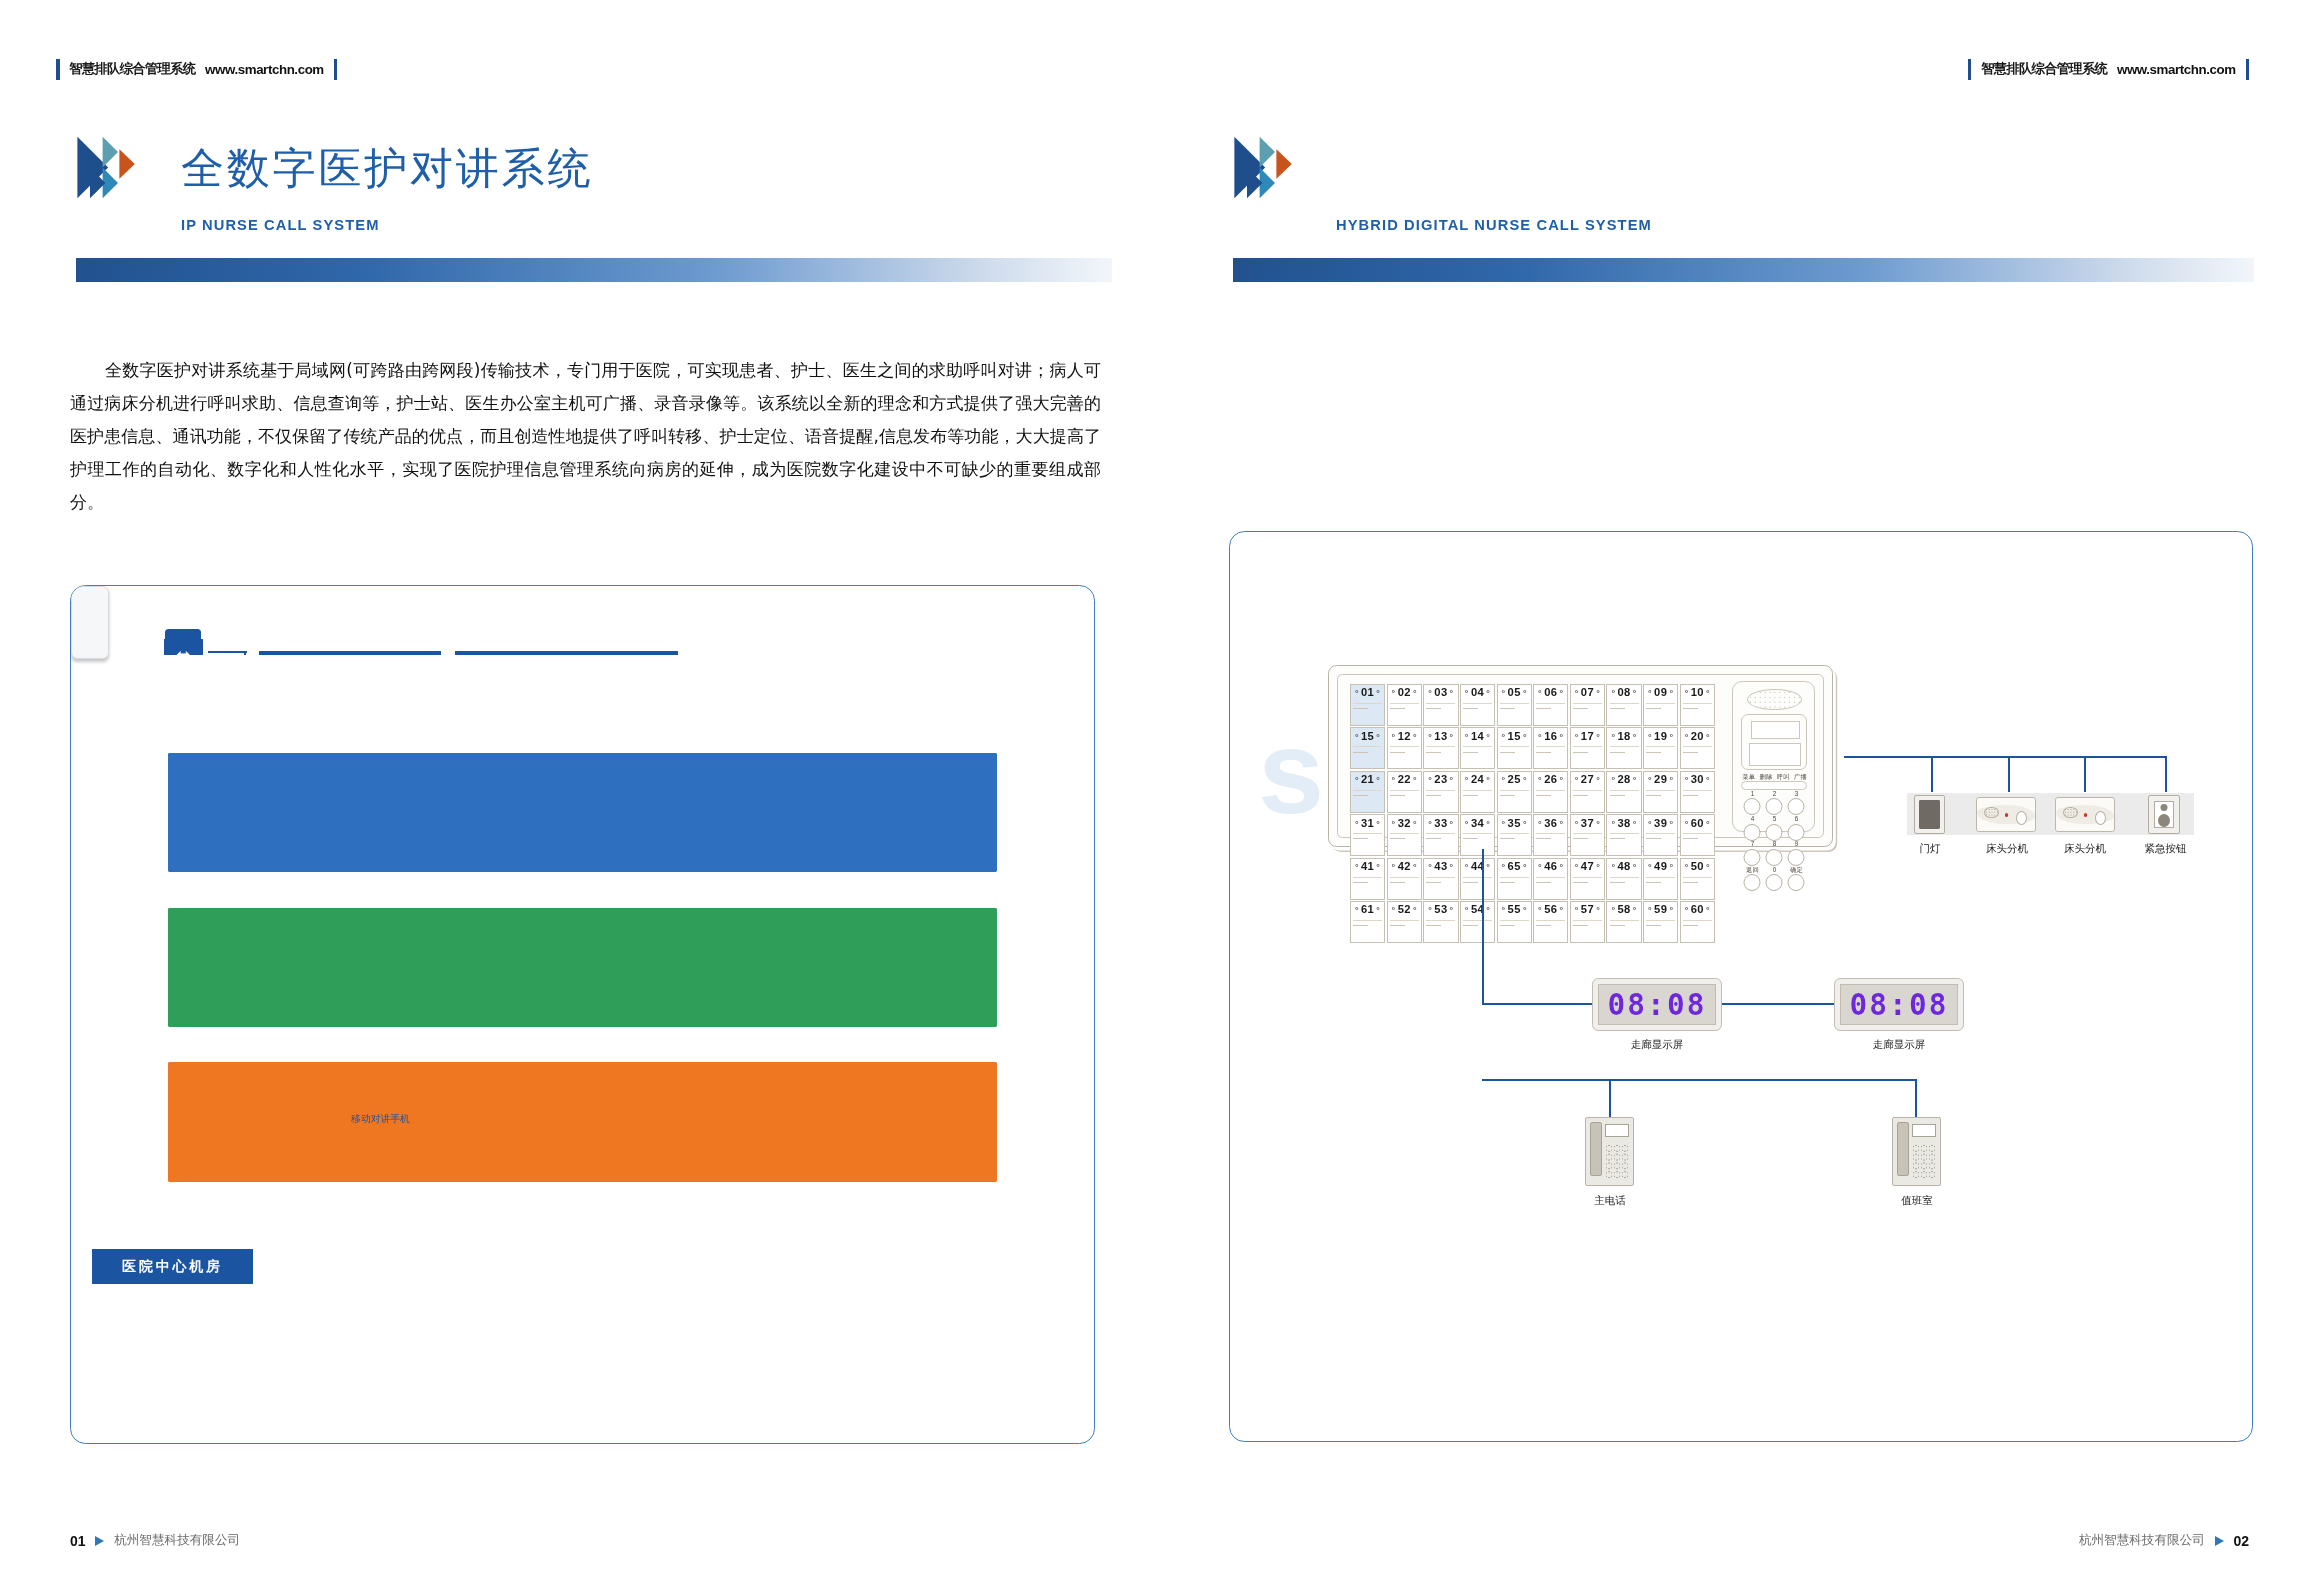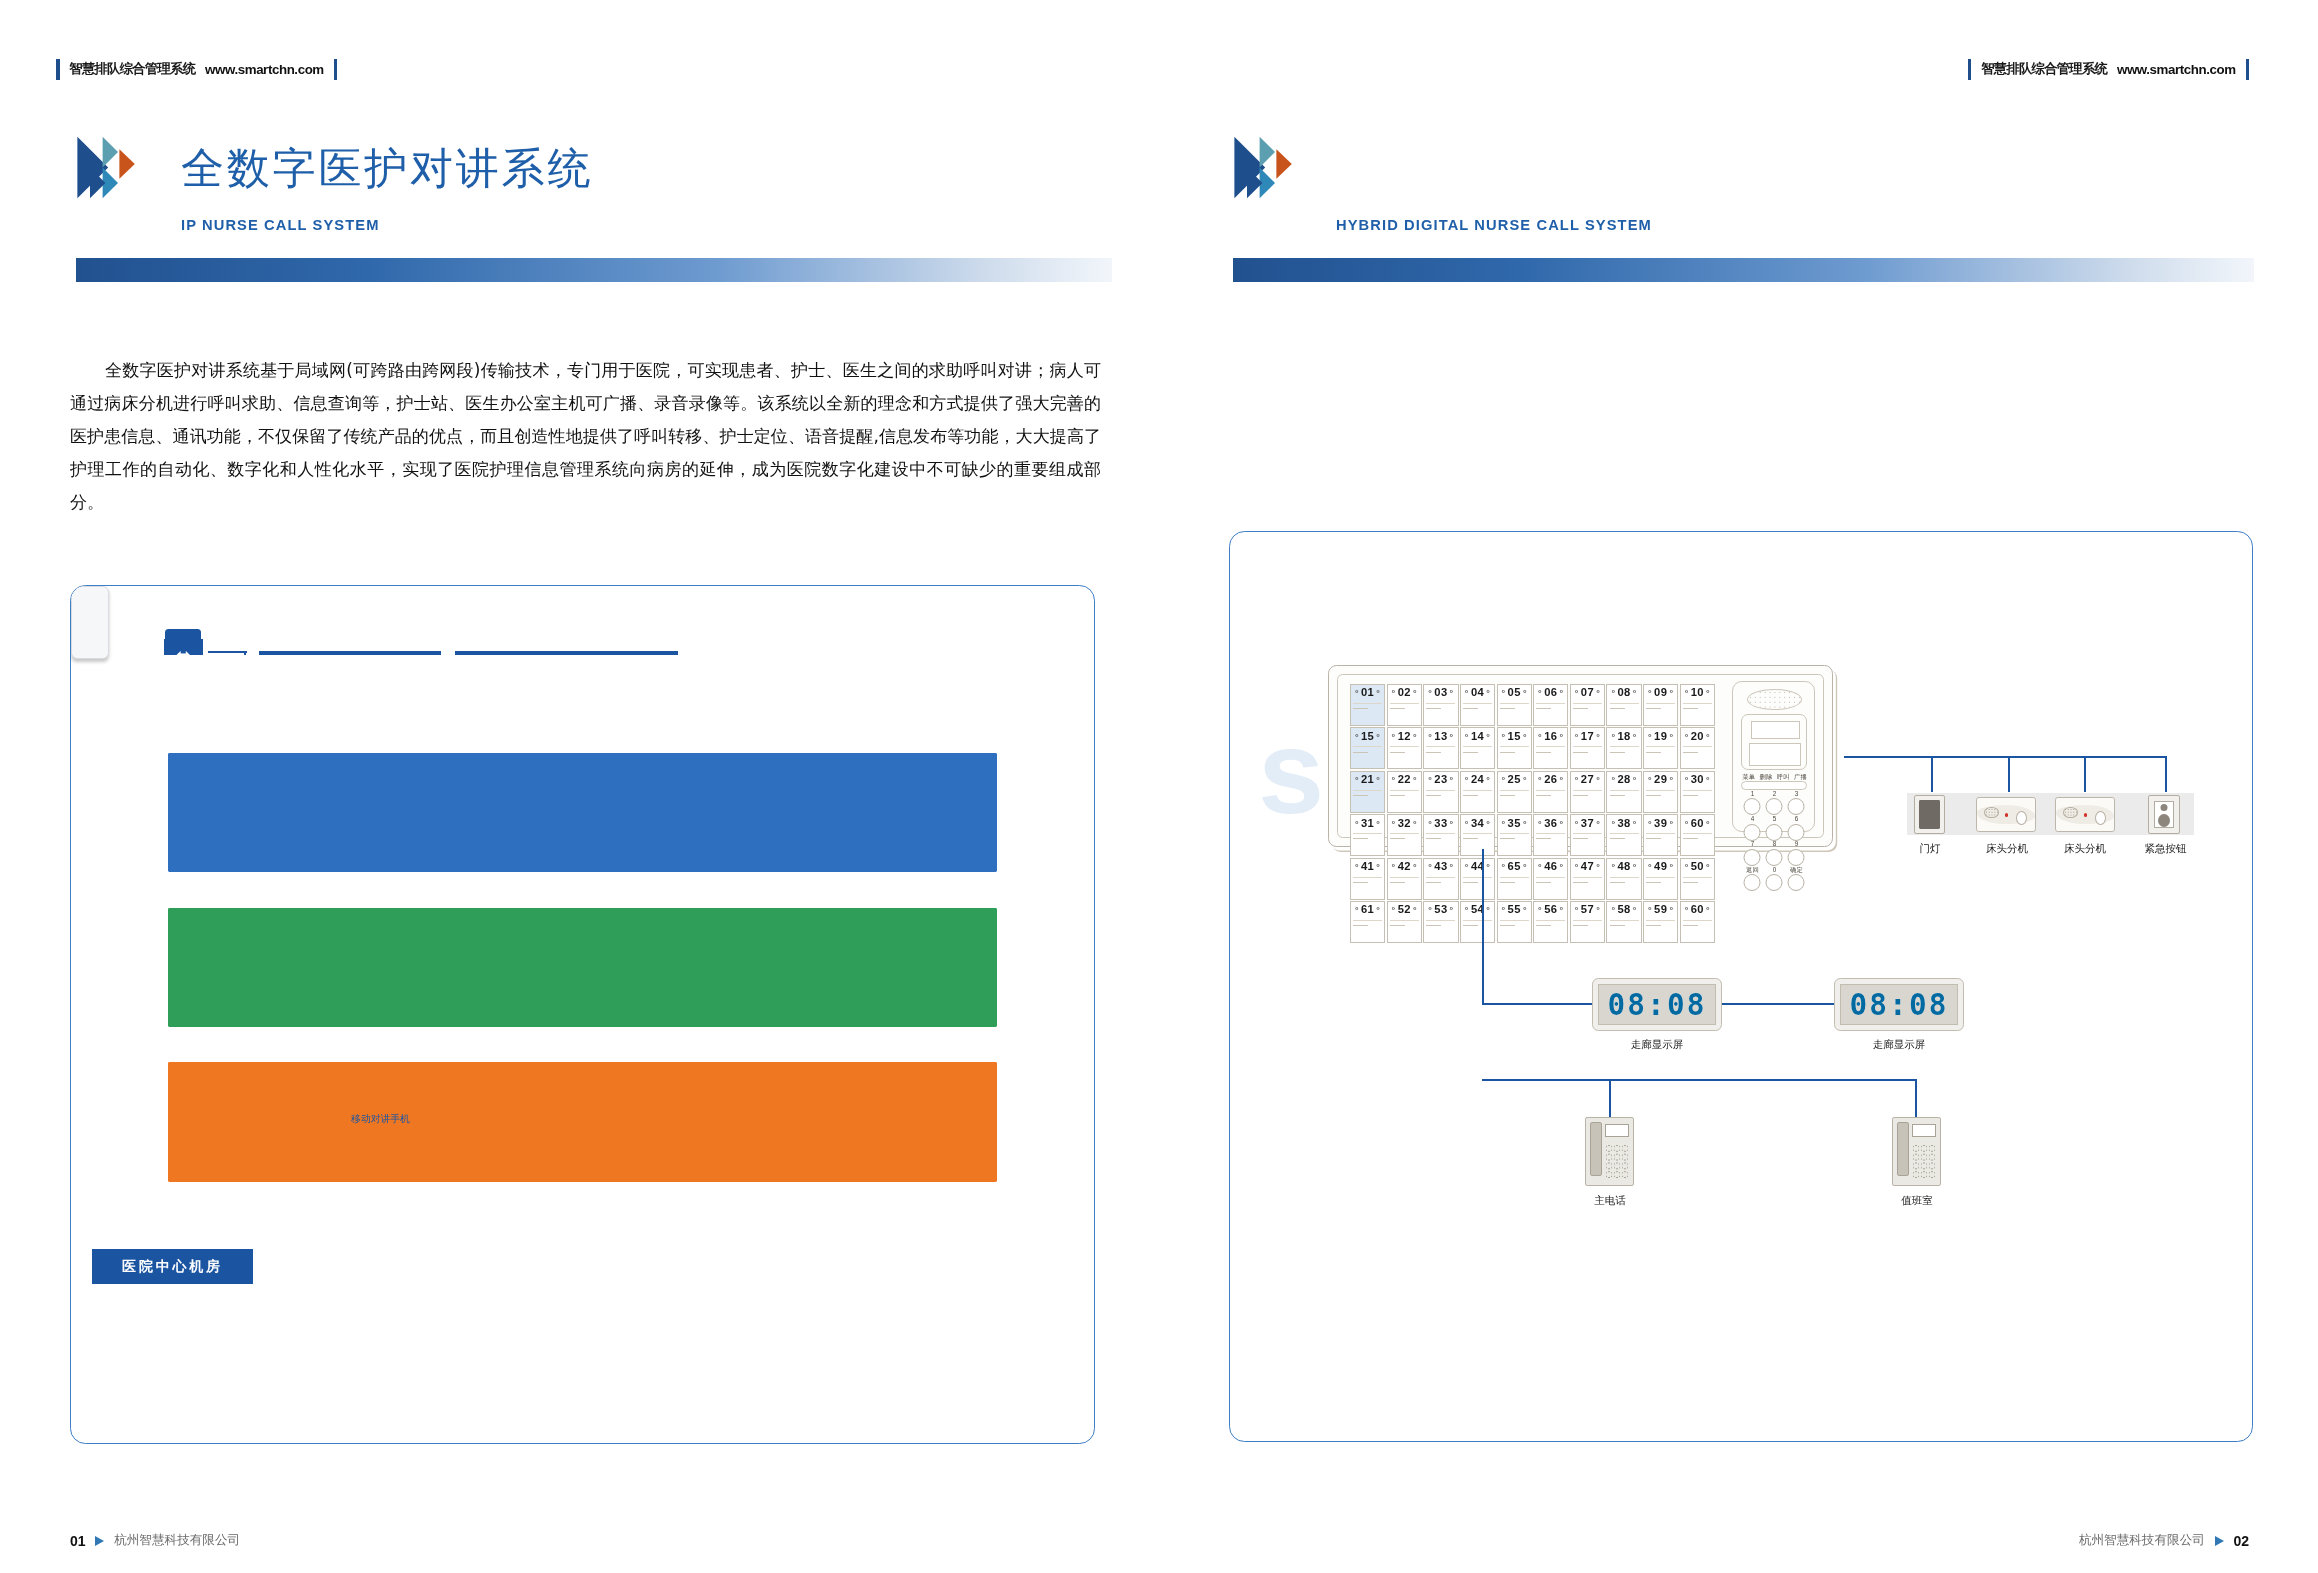--- a/index.html
+++ b/index.html
@@ -202,21 +202,21 @@
   .bedunit .btn2 { position:absolute; right:14%; top:40%; width:11.2px; height:14px; border:0.7px solid #b6afa3; border-radius:50%; background:#fff;}
   .embtn { position:absolute; background:#f1f0ec; border:1.4px solid #b3aca0; border-radius:2.1px;}
   .embtn .inn{position:absolute;inset:4.9px;border:0.7px solid #b3aca0;background:#fff;}
   .embtn .d1{position:absolute;left:50%;top:22%;transform:translateX(-50%);width:7px;height:7px;border-radius:50%;background:#8c867c;}
   .embtn .d2{position:absolute;left:50%;top:48%;transform:translateX(-50%);width:12px;height:13.3px;border-radius:50%;background:#8c867c;}
 
   .clockdev { position:absolute; background:#f0efeb; border:1.4px solid #c3bcb0; border-radius:6.3px; padding:4.9px;}
   .clockdev .face { width:100%; height:100%; background:#d9d6cf; border:0.7px solid #c3bcb0;
      display:flex; align-items:center; justify-content:center; }
   .clockdev .digits {
-    color:#0369a1; font-family:"DejaVu Sans Mono","Liberation Mono",monospace;
+    color:#6d28d9; font-family:"DejaVu Sans Mono","Liberation Mono",monospace;
     font-size:29.4px; font-weight:700; letter-spacing:2.1px;
     text-shadow:0 0 0 #fff;
   }
   .telephone { position:absolute; background:#ebe9e4; border:0.7px solid #b9b2a6; border-radius:2.1px;}
   .telephone .hs { position:absolute; left:9%; top:6%; width:26%; height:80%; background:#c8c3b8; border:0.7px solid #a9a296; border-radius:2.1px;}
   .telephone .dsp { position:absolute; right:8%; top:9%; width:52%; height:20%; background:#fff; border:0.7px solid #a9a296;}
   .telephone .pad { position:absolute; right:9%; bottom:9%; width:50%; height:52%;
      background-image:radial-gradient(circle, transparent 45%, #a9a296 46%, #a9a296 54%, transparent 55%);
      background-size:33.3% 25%; }
 

